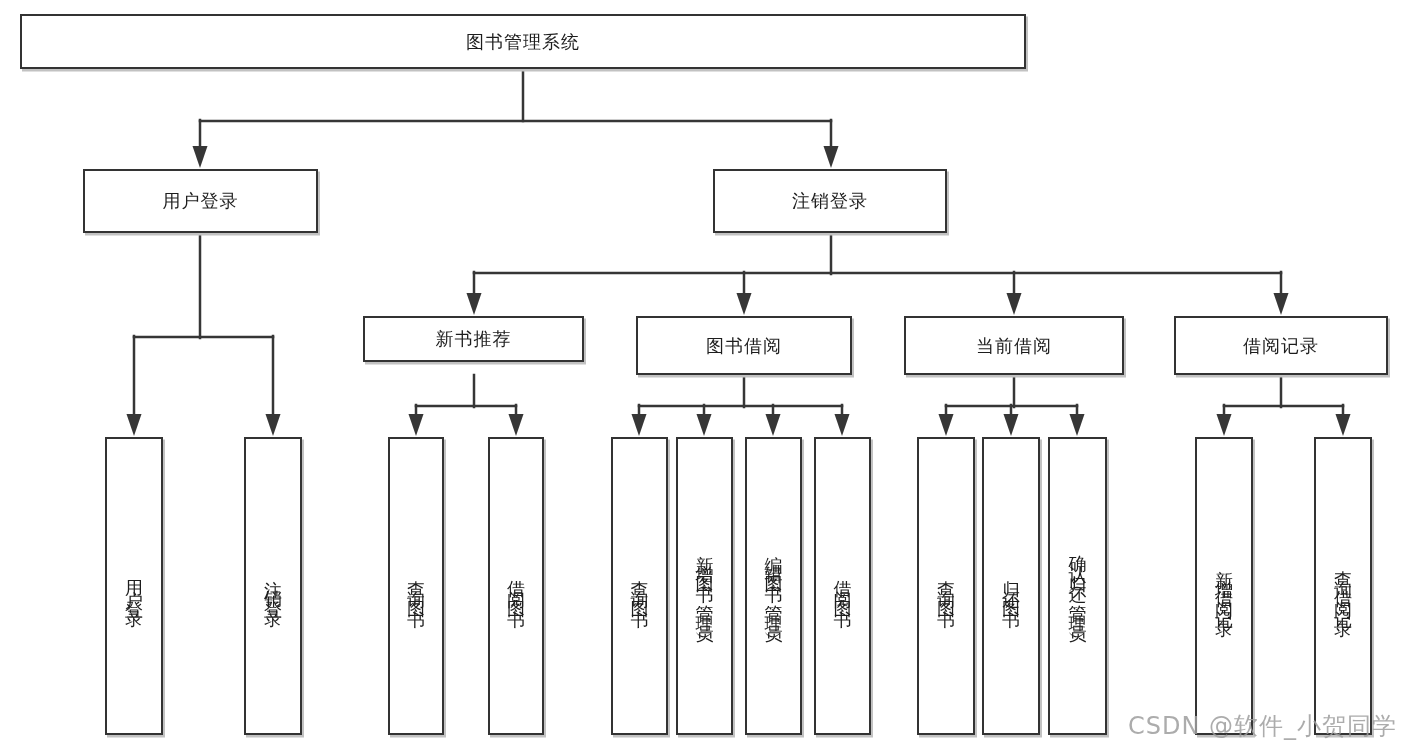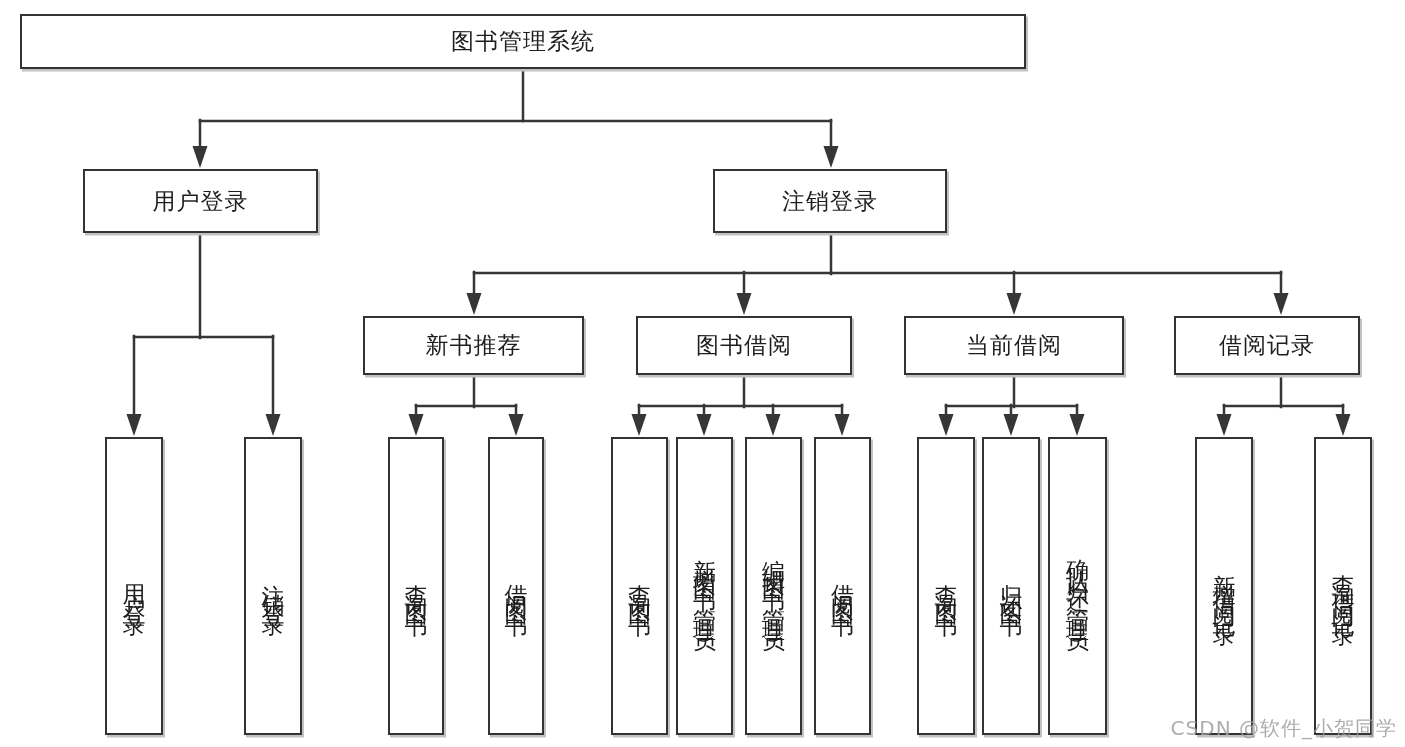--- a/index.html
+++ b/index.html
@@ -12,34 +12,34 @@
   }
   .wires{position:absolute;left:0;top:0;width:1405px;height:747px;}
   .node{
     position:absolute;
     box-sizing:border-box;
     background:#ffffff;
     border:2.5px solid #333333;
     box-shadow:2px 2.5px 0 #c2c2c2;
     display:flex;align-items:center;justify-content:center;
     color:#1d1d1d;
-    font-size:23px;
+    font-size:18px;
     letter-spacing:1px;
     white-space:nowrap;
   }
   .vnode span{
     writing-mode:vertical-rl;
     text-orientation:mixed;
     letter-spacing:10px;
     line-height:1;
   }
   .watermark{
     position:absolute;
     right:8px;bottom:5px;
-    font-size:20px;
+    font-size:24px;
     color:rgba(158,158,158,0.85);
     letter-spacing:1px;
     z-index:5;
     pointer-events:none;
   }
 </style>
 </head>
 <body>
 
 <div class="canvas">
@@ -109,30 +109,30 @@
     <span>图书管理系统</span>
   </div>
 
   <div class="node" style="left:83px;top:169px;width:235px;height:64px">
     <span>用户登录</span>
   </div>
   <div class="node" style="left:713px;top:169px;width:234px;height:64px">
     <span>注销登录</span>
   </div>
 
-  <div class="node" style="left:363px;top:316px;width:221px;height:59px">
+  <div class="node" style="left:363px;top:316px;width:221px;height:46px">
     <span>新书推荐</span>
   </div>
   <div class="node" style="left:904px;top:316px;width:220px;height:59px">
     <span>当前借阅</span>
   </div>
   <div class="node" style="left:636px;top:316px;width:216px;height:59px">
     <span>图书借阅</span>
   </div>
-  <div class="node" style="left:1174px;top:316px;width:186px;height:59px">
+  <div class="node" style="left:1174px;top:316px;width:214px;height:59px">
     <span>借阅记录</span>
   </div>
 
   <div class="node vnode" style="left:105px;top:437px;width:58px;height:298px">
     <span>用户登录</span>
   </div>
   <div class="node vnode" style="left:244px;top:437px;width:58px;height:298px">
     <span>注销登录</span>
   </div>
 

